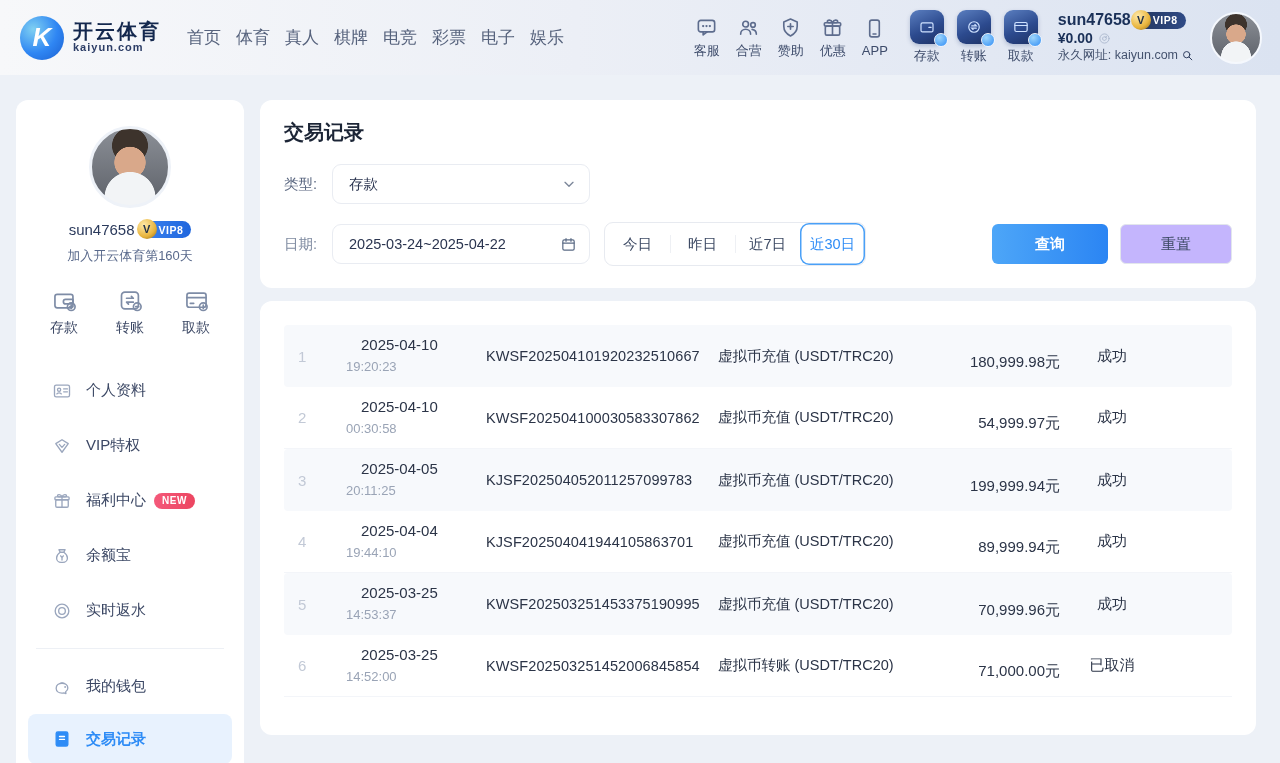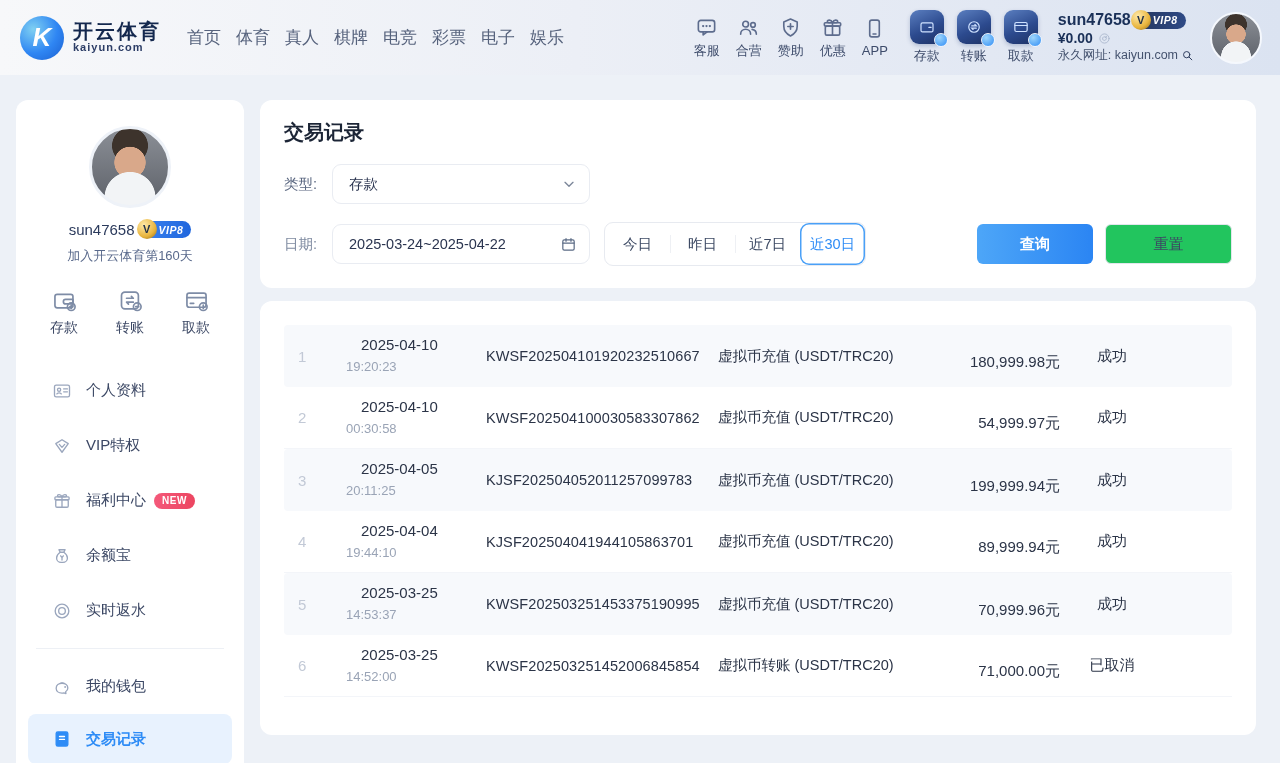--- a/index.html
+++ b/index.html
@@ -30,21 +30,21 @@
          box-shadow:0 2px 4px rgba(30,60,120,.25); display:flex; align-items:center; justify-content:center; }
   .w3d svg { width:18px; height:18px; stroke:#cfe2ff; fill:none; stroke-width:1.6; stroke-linecap:round; }
   .w3d .bubble { position:absolute; right:-4px; bottom:-3px; width:14px; height:14px; border-radius:50%;
                  background:radial-gradient(circle at 35% 30%,#9ed6fb,#2f8cf6); border:1.5px solid #eef4fd; }
   .witem .lbl { font-size:13px; color:#3e4c6b; }
   .userblock { display:flex; flex-direction:column; gap:1px; margin-left:4px; }
   .urow1 { display:flex; align-items:center; gap:6px; }
   .uname { font-size:16px; font-weight:bold; color:#1a3058; }
   .vip-pill { display:inline-flex; align-items:center; height:17px; padding:0 8px 0 16px; border-radius:9px;
               background:linear-gradient(90deg,#24375f,#2f4a86); position:relative; }
-  .vip-pill .vp-txt { font-size:10.5px; font-weight:bold; color:#fff; letter-spacing:.5px;font-style:italic; }
+  .vip-pill .vp-txt { font-size:10.5px; font-weight:bold; color:#fff; letter-spacing:.5px; }
   .vip-v { position:absolute; left:-6px; top:-2px; width:20px; height:20px; border-radius:50%;
            background:radial-gradient(circle at 35% 30%,#ffe9a8,#e8b43c 60%,#8a6414);
            display:flex; align-items:center; justify-content:center;
            color:#243248; font-size:11px; font-weight:bold; }
   .urow2 { display:flex; align-items:center; gap:5px; }
   .ubal { font-size:14px; font-weight:bold; color:#1a3058; }
   .urow2 svg { width:13px; height:13px; stroke:#a9b6cc; fill:none; stroke-width:1.6; stroke-linecap:round; }
   .urow3 { display:flex; align-items:center; gap:3px; font-size:12.5px; color:#44526e; }
   .urow3 svg { width:13px; height:13px; stroke:#2b3a5c; fill:none; stroke-width:1.8; stroke-linecap:round; }
   .avatar { width:52px; height:52px; border-radius:50%; border:2px solid #f5f8fd; cursor:pointer;
@@ -102,22 +102,22 @@
          margin-left:14px; background:#fff; overflow:visible; }
   .seg .cell { width:65px; height:100%; display:flex; align-items:center; justify-content:center;
                font-size:14.5px; color:#3c4963; cursor:pointer; position:relative; }
   .seg .cell + .cell::before { content:""; position:absolute; left:0; top:12px; bottom:12px; width:1px; background:#eef0f4; }
   .seg .cell.active { box-shadow:inset 0 0 0 1.5px #4aa0f7; border-radius:9px; color:#2e8cf6; }
   .seg .cell.active::before { display:none; }
   .f-spacer { flex:1; }
   .btn-query { width:116px; height:40px; border:none; border-radius:6px; cursor:pointer;
                background:linear-gradient(90deg,#4da6f8,#2b85f3); color:#fff; font-size:15px; font-weight:bold;
                font-family:inherit; }
-  .btn-reset { width:127px; height:40px; border:1px solid #e2e6ec; border-radius:6px; cursor:pointer;
-               background:#22c55e; color:#3c4963; font-size:15px; font-family:inherit; margin-left:12px; }
+  .btn-reset { width:112px; height:40px; border:1px solid #e2e6ec; border-radius:6px; cursor:pointer;
+               background:#c4b5fd; color:#3c4963; font-size:15px; font-family:inherit; margin-left:12px; }
 
   .table-card { margin-top:13px; padding:24px 24px 0; height:434px; overflow:hidden; }
   .t-grid { display:grid; grid-template-columns:48px 140px 232px 255px 103px 100px 70px; align-items:center; }
   .t-head { height:34px; background:#f2f6fc; border-radius:4px; }
   .t-head .hc { font-size:13px; color:#8694ad; padding-left:14px; }
   .t-head .hc.r { text-align:right; padding-left:0; padding-right:2px; }
   .t-head .hc.c { text-align:center; padding-left:0; }
   .t-row { height:62px; border-bottom:1px solid #f3f5f9; }
   .t-row:nth-child(odd) { background:#f7f9fc; border-radius:4px; border-bottom:none; }
   .t-row .seq { font-size:15px; color:#c2c9d6; padding-left:14px; }

